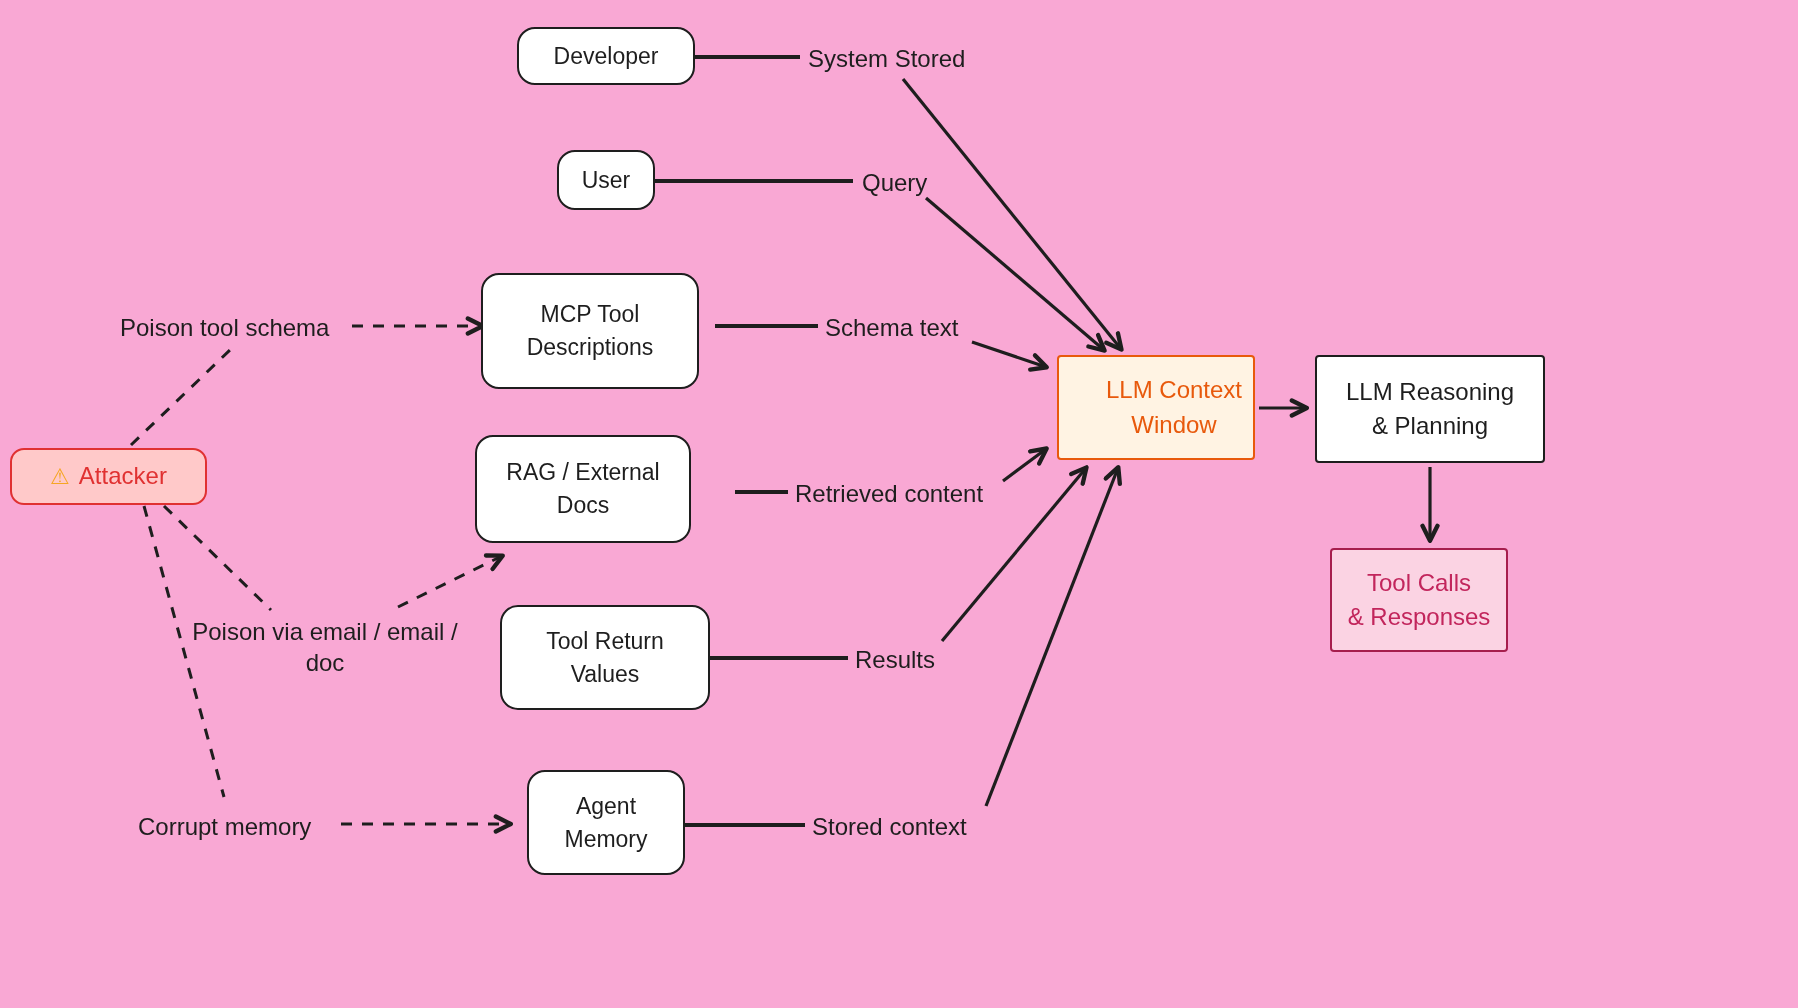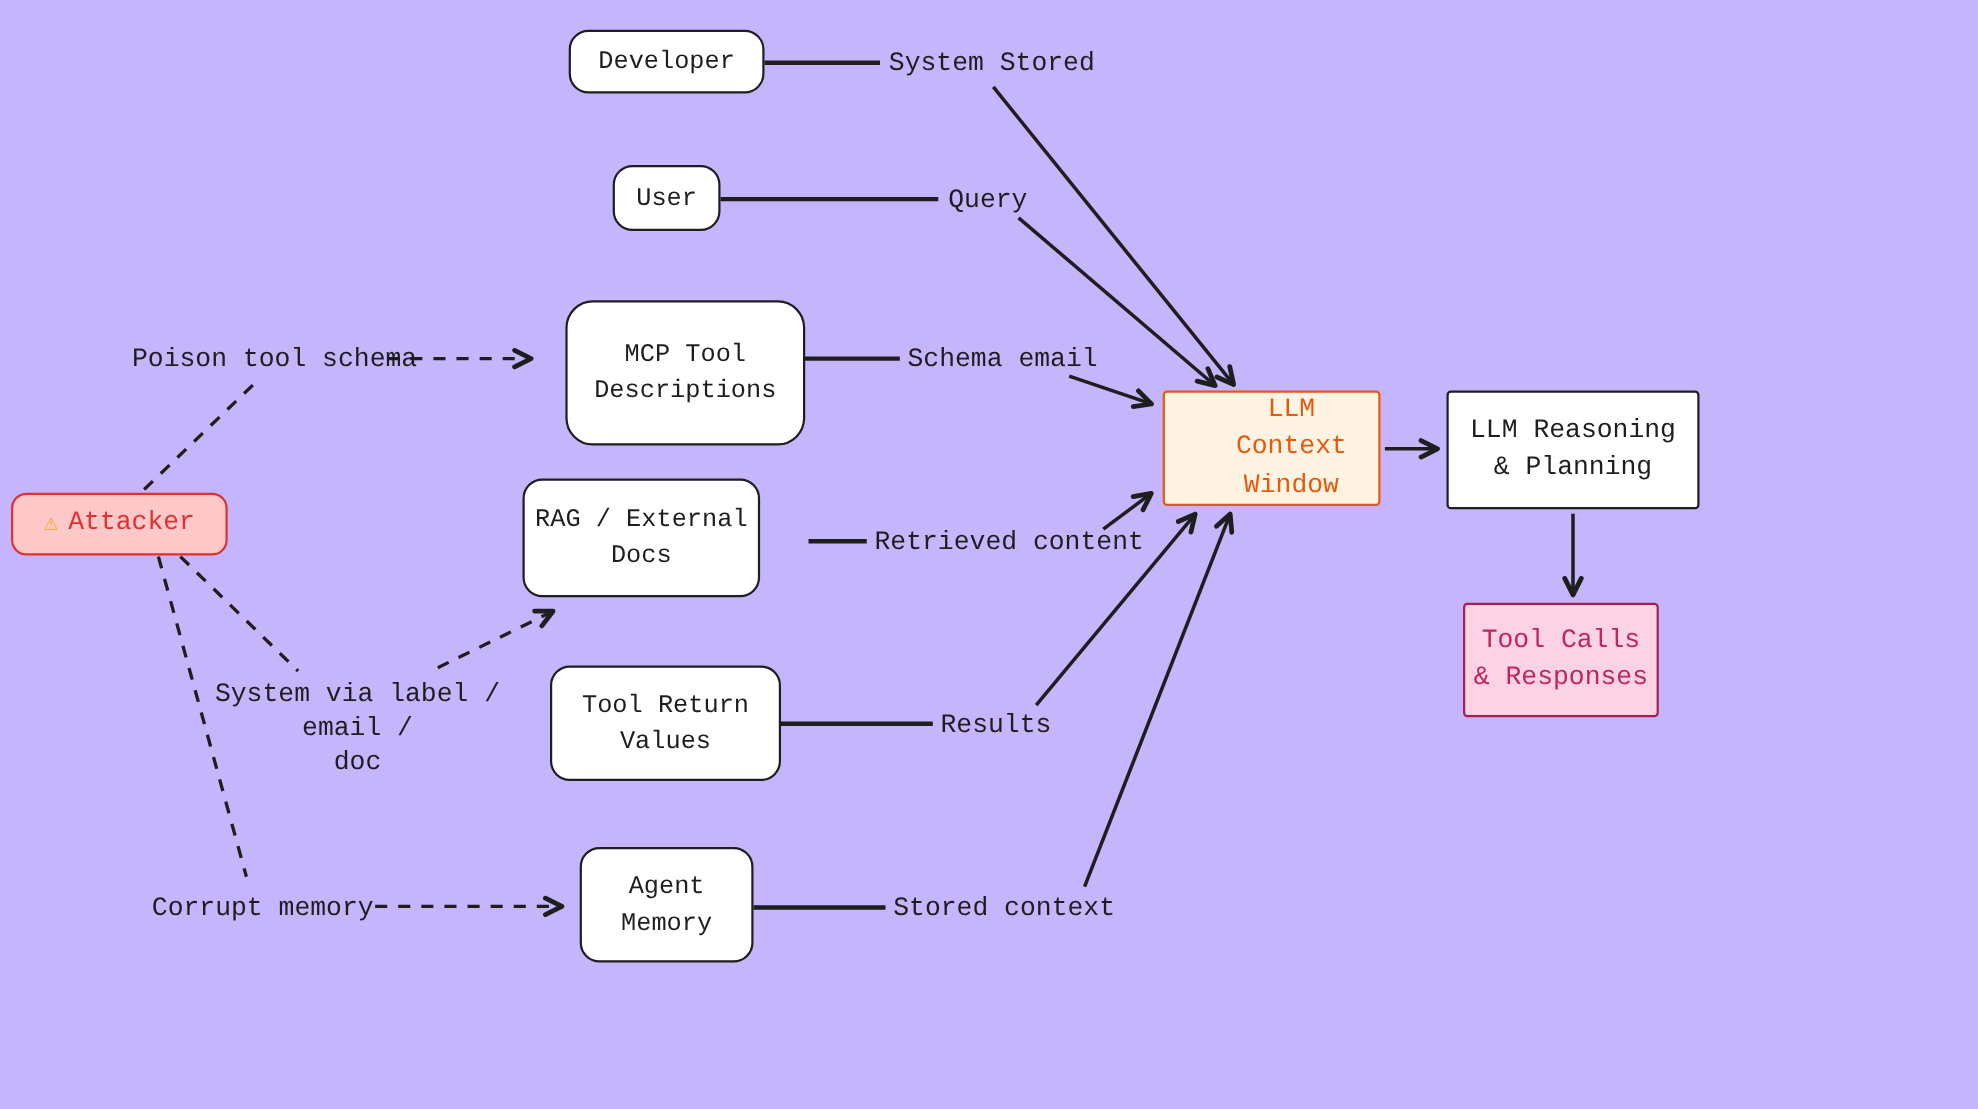--- a/index.html
+++ b/index.html
@@ -1,42 +1,42 @@
 <!DOCTYPE html>
 <html><head>
 <meta charset="utf-8">
 <style>
   html,body{margin:0;padding:0;background:#ffffff;}
   .canvas{
     position:relative;
     width:1798px;height:1008px;
-    font-family:Liberation Mono, monospace;
+    font-family:Liberation Sans, sans-serif;
     color:#1e1e1e;
     overflow:hidden;
-    background:#c4b5fd;
+    background:#f9a8d4;
   }
   svg.edges{position:absolute;left:0;top:0;pointer-events:none;}
 
   .node{
     position:absolute;
     display:flex;align-items:center;justify-content:center;
     text-align:center;
     border:2.5px solid #1e1e1e;
     border-radius:18px;
     background:#ffffff;
     font-size:23px;
     line-height:1.42;
     white-space:pre-line;
     box-sizing:border-box;
   }
   .sharp{border-radius:4px;}
 
   .developer{left:517px;top:27px;width:178px;height:58px;}
   .user{left:557px;top:150px;width:98px;height:60px;}
-  .mcp{left:514px;top:273px;width:218px;height:132px;border-radius:25px;}
+  .mcp{left:481px;top:273px;width:218px;height:116px;}
   .rag{left:475px;top:435px;width:216px;height:108px;text-align:center;}
   .toolreturn{left:500px;top:605px;width:210px;height:105px;}
   .agentmem{left:527px;top:770px;width:158px;height:105px;}
 
   .attacker{
     left:10px;top:448px;width:197px;height:57px;
     background:#ffc9c9;border-color:#e03131;color:#e03131;
     border-radius:14px;font-size:24px;gap:9px;
   }
   .attacker .warn{color:#f5a623;font-size:22px;line-height:1;}
@@ -126,22 +126,22 @@
 
   <div class="node llmcw sharp">LLM Context
 Window</div>
   <div class="node reason sharp">LLM Reasoning
 &amp; Planning</div>
   <div class="node toolcalls sharp">Tool Calls
 &amp; Responses</div>
 
   <div class="edge-label lbl-system">System Stored</div>
   <div class="edge-label lbl-query">Query</div>
-  <div class="edge-label lbl-schema">Schema email</div>
+  <div class="edge-label lbl-schema">Schema text</div>
   <div class="edge-label lbl-retrieved">Retrieved content</div>
   <div class="edge-label lbl-results">Results</div>
   <div class="edge-label lbl-stored">Stored context</div>
   <div class="edge-label lbl-poison-schema">Poison tool schema</div>
-  <div class="edge-label lbl-poison-via">System via label / email /
+  <div class="edge-label lbl-poison-via">Poison via email / email /
 doc</div>
   <div class="edge-label lbl-corrupt">Corrupt memory</div>
 
 </div>
 
 </body></html>

